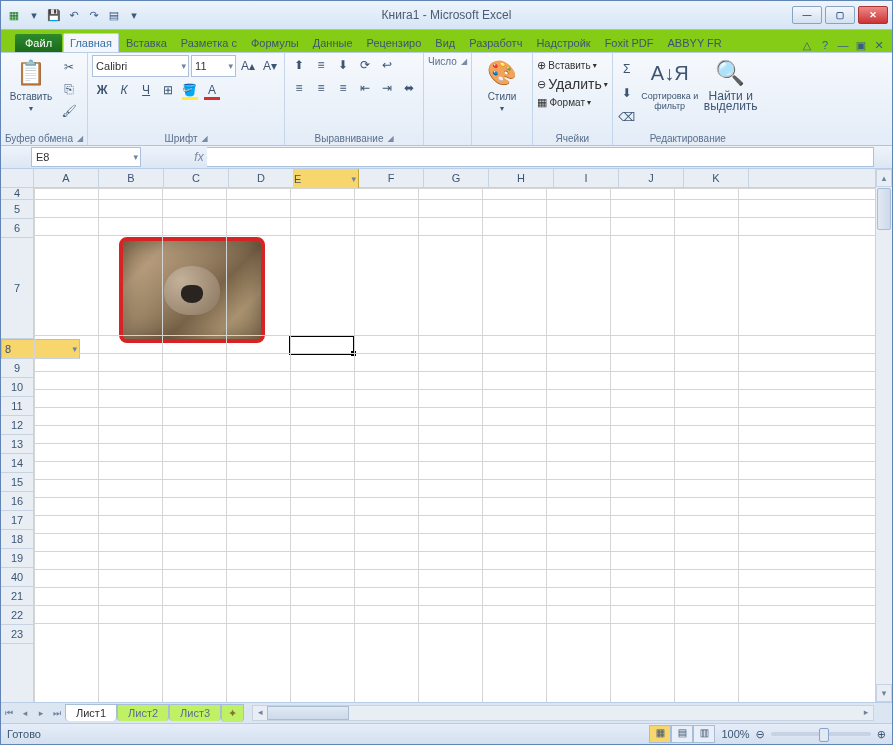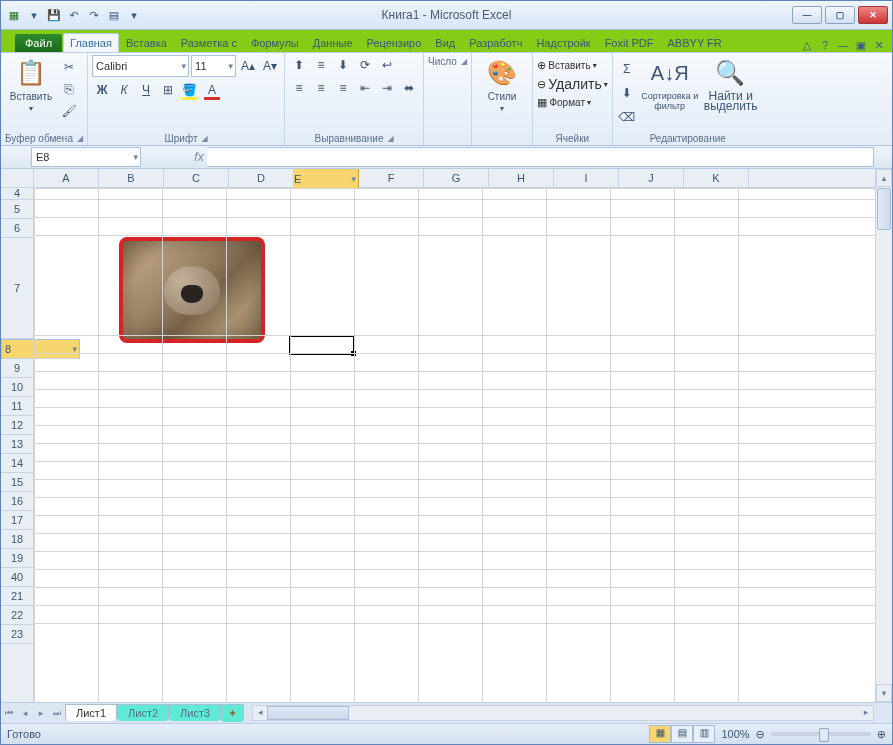--- a/index.html
+++ b/index.html
@@ -52,21 +52,21 @@
 .vscroll{width:16px;background:#e9eef5;border-left:1px solid #c7d3e3;display:flex;flex-direction:column}
 .vscroll .arr{height:16px;text-align:center;font-size:9px;color:#6b82a1;line-height:16px;border:1px solid #c7d3e3}
 .vscroll .thumb{flex:0 0 40px;margin:1px;background:linear-gradient(90deg,#e1e9f4,#cdd9ea);border:1px solid #a7bdd8;border-radius:2px}
 .vscroll .track{flex:1}
 .koala{position:absolute;border:4px solid #d62323;border-radius:8px;background:linear-gradient(135deg,#8a7355 0%,#b59b7a 20%,#9b8466 40%,#7a6449 60%,#a8926f 80%,#8a7355 100%);box-shadow:inset 0 0 20px rgba(0,0,0,.3)}
 .koala::before{content:"";position:absolute;left:30%;top:25%;width:40%;height:50%;background:radial-gradient(circle at 30% 30%,#c4b199,#8a7660);border-radius:50% 50% 45% 45%}
 .koala::after{content:"";position:absolute;left:42%;top:45%;width:16%;height:18%;background:#2a2420;border-radius:40% 40% 50% 50%}
 .sheet-tabs{height:20px;background:#dce6f2;border-top:1px solid #b9cde6;display:flex;align-items:center;font-size:11px}
 .navbtn{width:16px;height:16px;text-align:center;color:#6b82a1;font-size:9px;line-height:16px}
 .stab{padding:2px 10px;background:#fff;border:1px solid #a7bdd8;border-bottom:none;border-radius:0 0 4px 4px;margin-top:-1px;color:#333}
-.stab.inactive{background:#5eead4;color:#5a6f8b}
+.stab.inactive{background:#bef264;color:#5a6f8b}
 .stab.add{padding:2px 6px;color:#8a6d3b}
 .hscroll{flex:1;height:14px;margin:0 18px 0 8px;background:#e9eef5;border:1px solid #c7d3e3;position:relative}
 .hscroll::before,.hscroll::after{content:"◂";position:absolute;top:0;width:14px;height:12px;text-align:center;font-size:9px;color:#6b82a1;line-height:12px}
 .hscroll::after{content:"▸";right:0}
 .hscroll .th{position:absolute;left:14px;width:80px;top:0;bottom:0;background:linear-gradient(#e1e9f4,#cdd9ea);border:1px solid #a7bdd8}
 .status{height:20px;background:linear-gradient(#e5edf8,#d4e0f0);border-top:1px solid #b9cde6;display:flex;align-items:center;font-size:11px;color:#3d5573;padding:0 6px;gap:6px}
 .status .views{margin-left:auto;display:flex;gap:0}
 .status .vbtn{width:20px;height:16px;border:1px solid #a7bdd8;text-align:center;font-size:10px;line-height:14px;background:#e9eff8}
 .status .vbtn.active{background:#f7d66e}
 .zoom-slider{width:100px;height:4px;background:#c7d3e3;position:relative;border-radius:2px}

